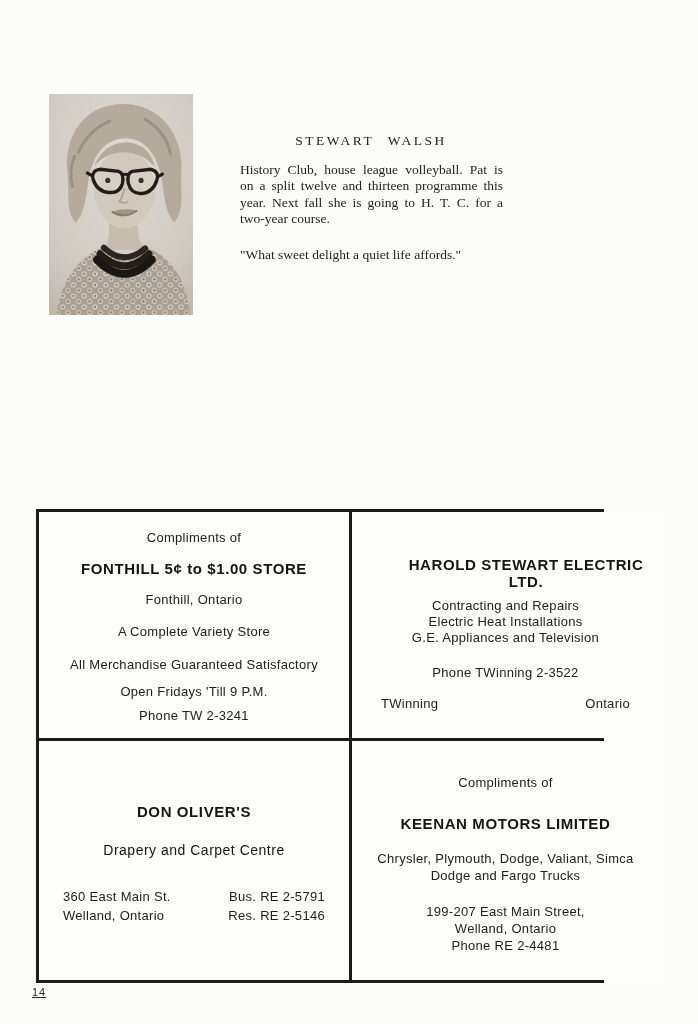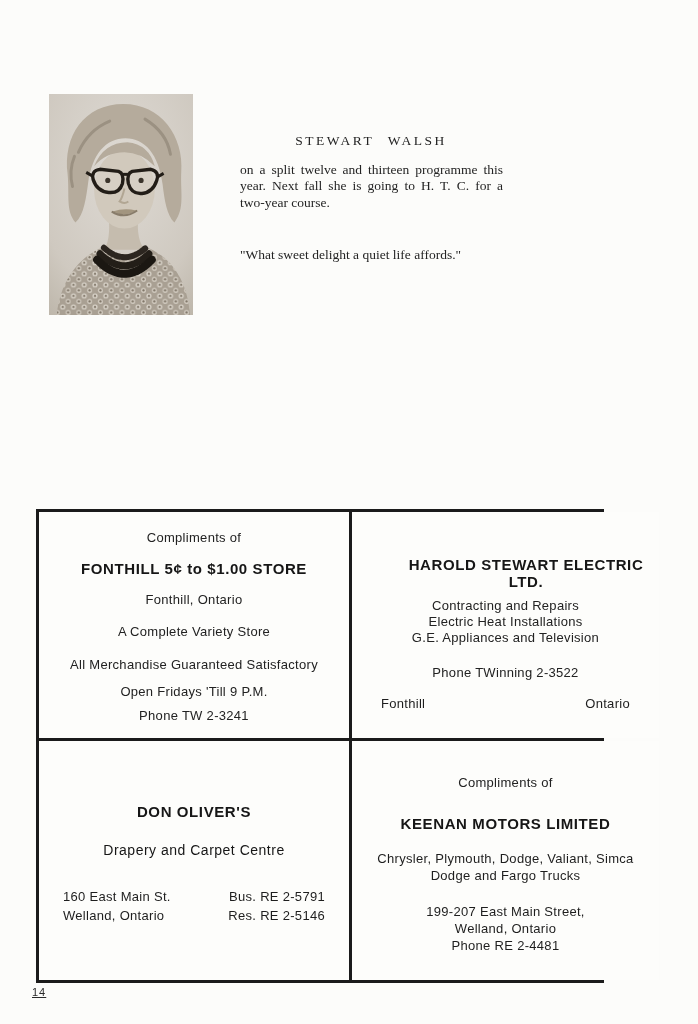--- a/index.html
+++ b/index.html
@@ -144,20 +144,21 @@
 
     <path d="M56,153 Q77,172 99,153" stroke="#2c2620" stroke-width="6" fill="none" stroke-dasharray="5 2" stroke-linecap="round"></path>
     <path d="M52,159 Q77,183 102,159" stroke="#231e18" stroke-width="7" fill="none" stroke-dasharray="6 2" stroke-linecap="round"></path>
     <path d="M49,165 Q77,193 105,165" stroke="#1b1712" stroke-width="8" fill="none" stroke-dasharray="7 2" stroke-linecap="round"></path>
   </svg>
 </div>
 
 <div class="student-name">STEWART WALSH</div>
 
 <div class="bio">
+  <div class="bio-line just">History Club, house league volleyball.  Pat is</div>
   <div class="bio-line just">on a split twelve and thirteen programme this</div>
   <div class="bio-line just">year.  Next fall she is going to H. T. C.  for a</div>
   <div class="bio-line">two-year course.</div>
 </div>
 
 <div class="quote">"What sweet delight a quiet life affords."</div>
 
 <div class="ads-grid">
 
   <div class="ad-cell cell-fonthill">
@@ -173,32 +174,32 @@
   </div>
 
   <div class="ad-cell cell-harold">
     <div class="inner">
       <div class="ad-name">HAROLD STEWART ELECTRIC LTD.</div>
       <div class="svc">Contracting and Repairs</div>
       <div class="svc">Electric Heat Installations</div>
       <div class="svc">G.E. Appliances and Television</div>
       <div class="ad-line phone">Phone TWinning 2-3522</div>
       <div class="city-row">
-        <span>Fonthill</span>
+        <span>TWinning</span>
         <span>Ontario</span>
       </div>
     </div>
   </div>
 
   <div class="ad-cell cell-oliver">
     <div class="inner">
       <div class="ad-name">DON OLIVER'S</div>
       <div class="ad-sub">Drapery and Carpet Centre</div>
       <div class="addr-row">
-        <span>160 East Main St.</span>
+        <span>360 East Main St.</span>
         <span>Bus. RE 2-5791</span>
       </div>
       <div class="addr-row">
         <span>Welland, Ontario</span>
         <span>Res. RE 2-5146</span>
       </div>
     </div>
   </div>
 
   <div class="ad-cell cell-keenan">

